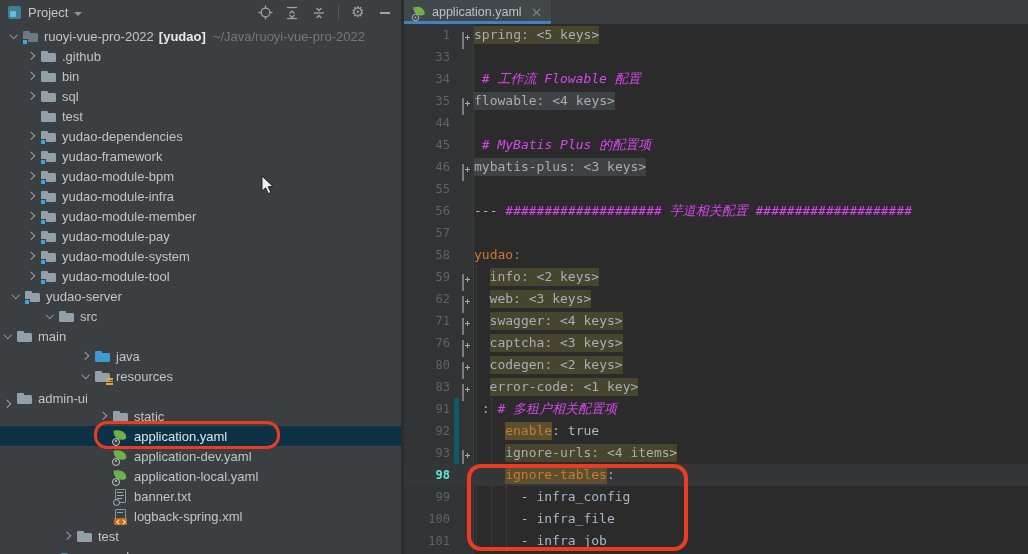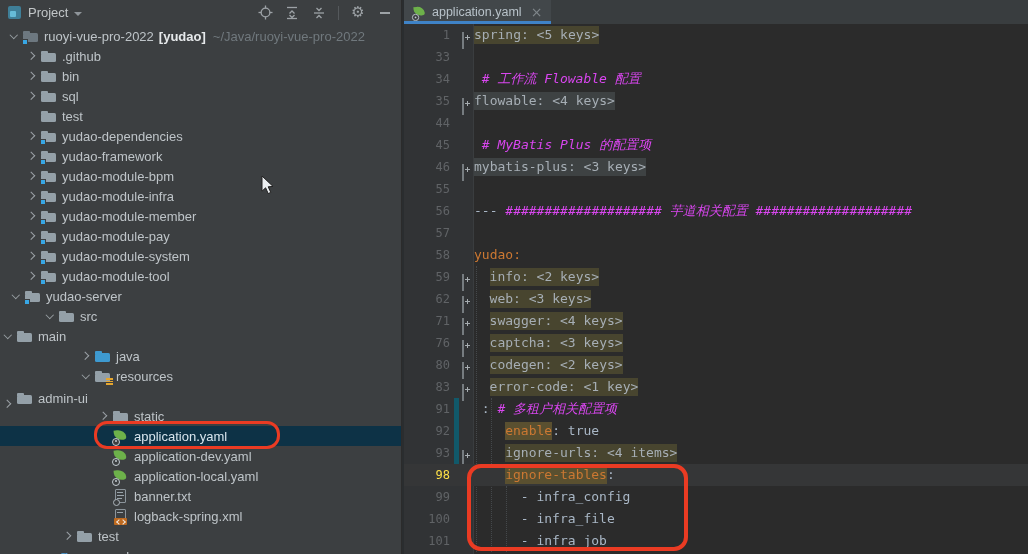--- a/index.html
+++ b/index.html
@@ -62,21 +62,21 @@
   .tab .icn{transform:scale(.9);margin-right:3px;}
   .tab-label{font-size:12.5px;color:#b8c2c9;margin-right:9px;}
   .tab-close{font-size:14px;color:#7f868a;line-height:14px;font-family:"DejaVu Sans",sans-serif;}
 
   .edbody{position:absolute;left:0;top:24px;width:100%;height:530px;font-family:"DejaVu Sans Mono","DejaVu Sans",monospace;font-size:13px;}
   .gutter-bg{position:absolute;left:0;top:0;width:70px;height:100%;background:#313335;border-right:1px solid #3a3d3f;z-index:1;}
   .guide{position:absolute;width:0;border-left:1px dotted #44484b;z-index:2;}
   .erow{position:relative;height:22px;line-height:22px;z-index:3;white-space:pre;}
   .erow.caret{background:#353637;}
   .ln{position:absolute;left:0;top:0;width:46px;text-align:right;color:#606366;font-size:12px;}
-  .erow.caret .ln{color:#fde047;}
+  .erow.caret .ln{color:#5eead4;font-weight:bold;}
   .cline{position:absolute;left:70px;top:0;height:22px;display:flex;align-items:center;}
   .ind{display:inline-block;height:1px;}
   .seg{display:inline-block;height:18px;line-height:18px;}
   .s-plain{color:#a9b7c6;}
   .s-value{color:#a9b7c6;}
   .s-key{color:#cc7832;}
   .s-keyhl{color:#cc7832;background:#5a5030;}
   .s-comment{color:#d946ef;font-style:italic;}
   .s-foldolive{color:#a6aeb5;background:#48452f;}
   .s-foldgray{color:#a6aeb5;background:#3e4243;}

